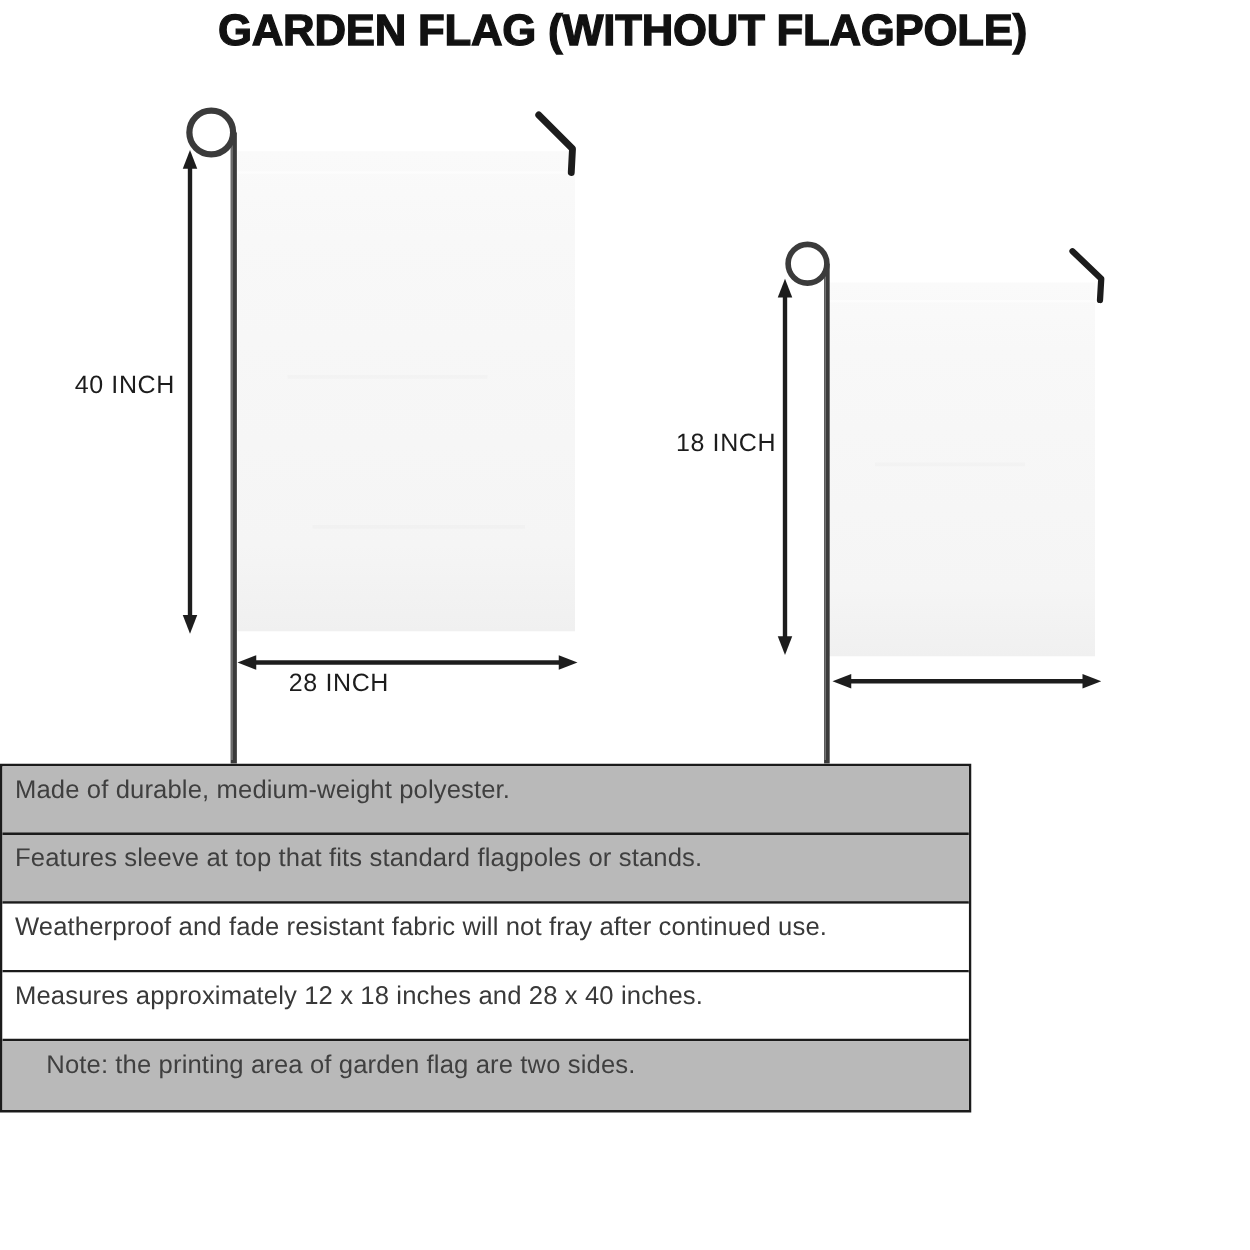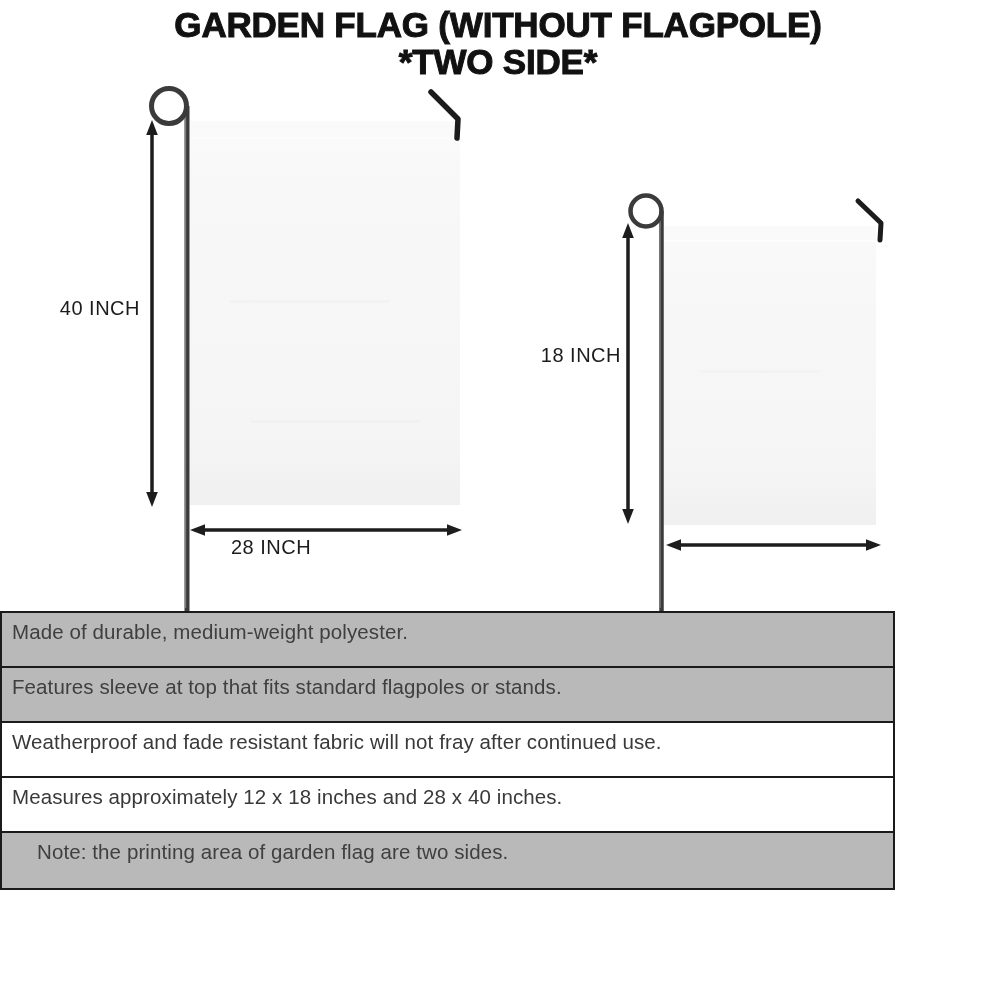--- a/index.html
+++ b/index.html
@@ -32,21 +32,21 @@
     font-size: 20px; font-weight: normal; color: #1c1c1c;
     letter-spacing: 0.5px; white-space: nowrap;
   }
   .dim-40 { top: 297px; left: 30px;  width: 110px; text-align: right; }
   .dim-28 { top: 536px; left: 231px; width: 180px; text-align: left; }
   .dim-18 { top: 344px; left: 511px; width: 110px; text-align: right; }
   .dim-12 { top: 550px; left: 683px; width: 180px; text-align: center; }
 
   
   .specs {
-    position: absolute; top: 611px; left: 0px; width: 895px;
+    position: absolute; top: 611px; left: 0px; width: 777px;
     border: 2px solid #1b1b1b; box-sizing: border-box;
     background: #ffffff;
   }
   .spec-row {
     height: 55px; box-sizing: border-box;
     padding: 6px 8px 0 10px;
     font-size: 20.5px; line-height: 26px; color: #3f3f3f;
     border-bottom: 2px solid #1b1b1b;
     letter-spacing: 0.1px;
   }
@@ -54,21 +54,20 @@
   .spec-row.gray  { background: #b9b9b9; }
   .spec-row.white { background: #ffffff; color: #393939; }
 </style>
 </head>
 <body>
 
 <div class="canvas">
 
   <div class="title-block">
     <div class="title-line">GARDEN FLAG (WITHOUT FLAGPOLE)</div>
-    <div class="title-line">*TWO SIDE*</div>
   </div>
 
   <svg class="diagram-svg" width="1000" height="611" viewBox="0 0 1000 611">
     <defs>
       <linearGradient id="flagGrad" x1="0" y1="0" x2="0" y2="1">
         <stop offset="0" stop-color="#fafafa"></stop>
         <stop offset="0.18" stop-color="#f8f8f8"></stop>
         <stop offset="0.82" stop-color="#f5f5f5"></stop>
         <stop offset="1" stop-color="#f0f0f0"></stop>
       </linearGradient>

